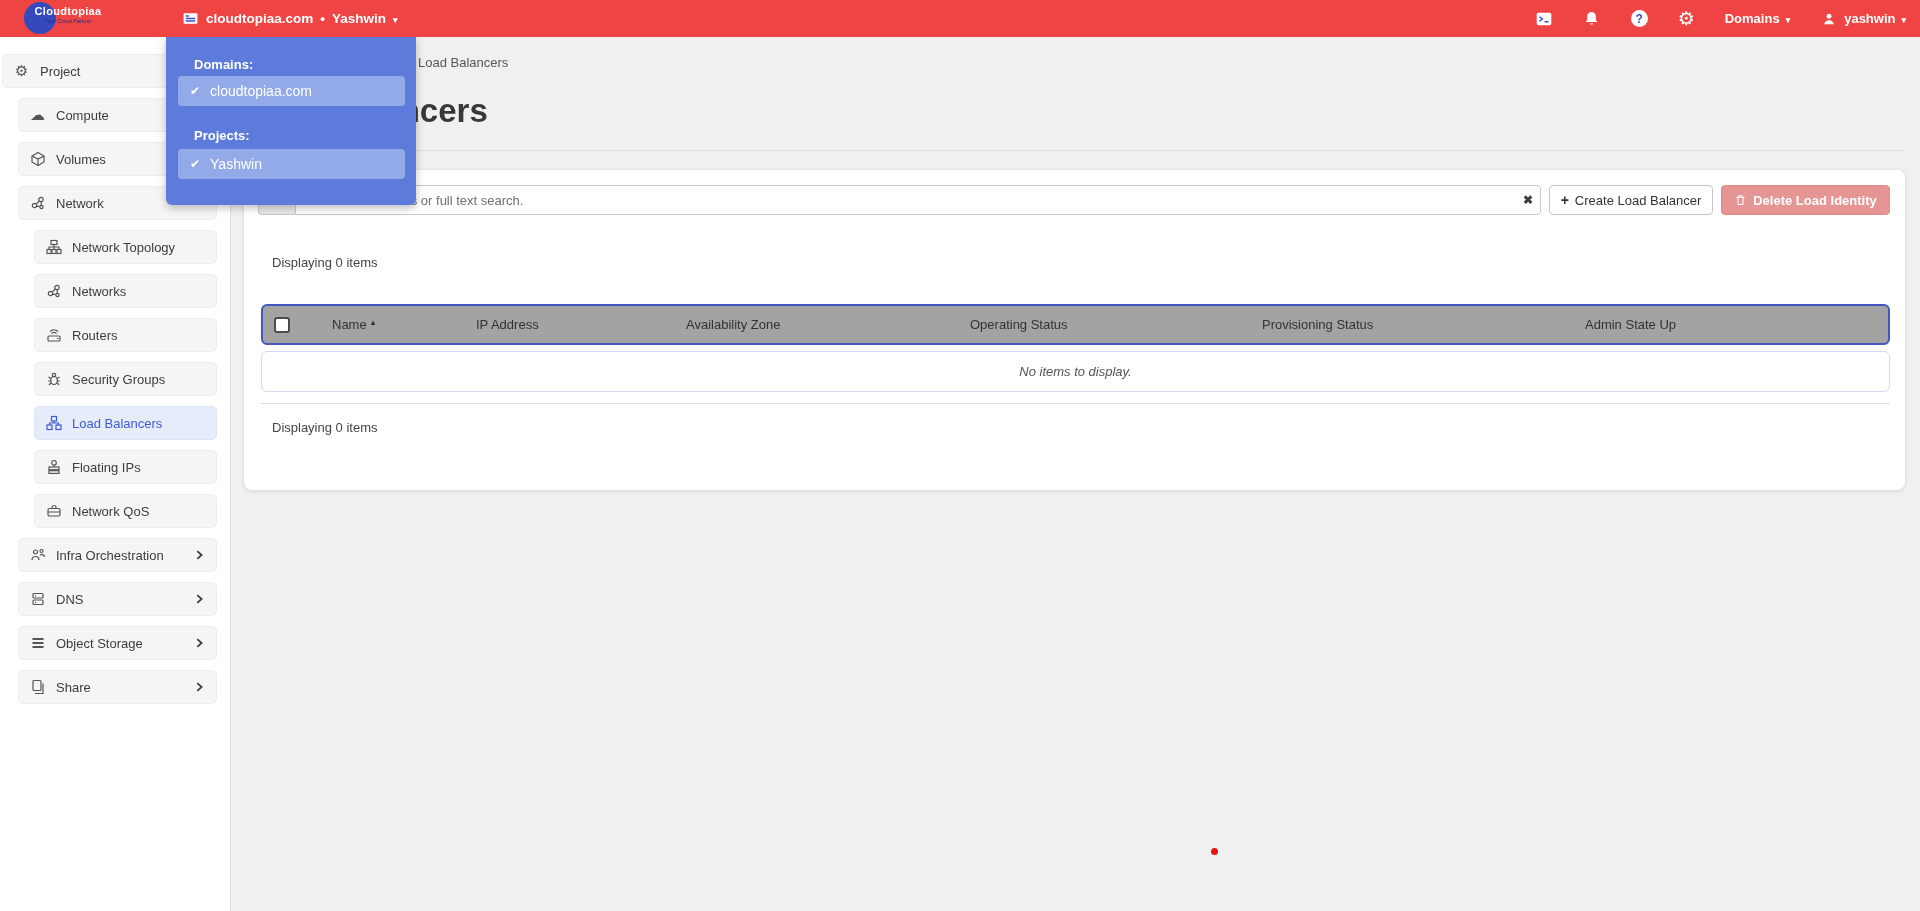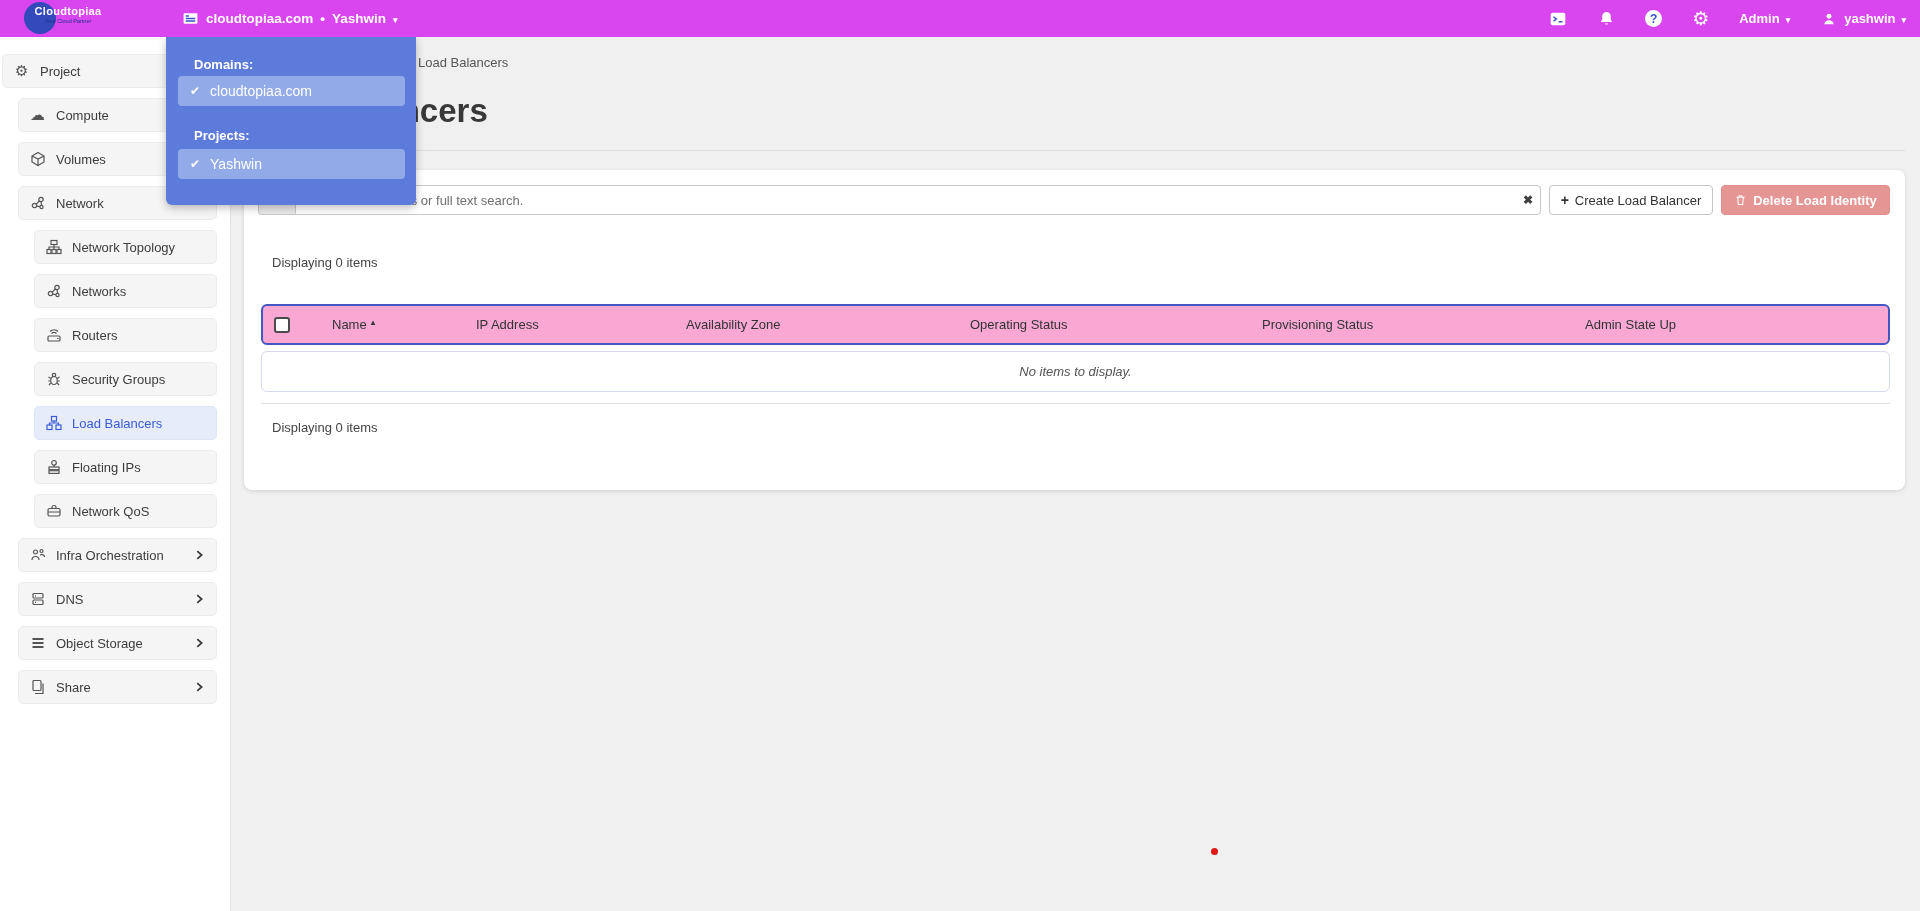--- a/index.html
+++ b/index.html
@@ -1,20 +1,20 @@
 <!DOCTYPE html>
 <html><head>
 <meta charset="utf-8">
 <style>
   * { margin:0; padding:0; box-sizing:border-box; }
   html,body { width:1920px; height:911px; font-family:"Liberation Sans", sans-serif; }
   .screen { position:relative; width:1920px; height:911px; background:#f0f0f1; overflow:hidden; }
 
   
-  .topbar { position:absolute; left:0; top:0; width:1920px; height:37px; background:#d946ef; z-index:60; }
+  .topbar { position:absolute; left:0; top:0; width:1920px; height:37px; background:#ef4444; z-index:60; }
   .brand { position:absolute; left:28px; top:5px; width:80px; text-align:center; }
   .brand-circle { position:absolute; left:24px; top:2px; width:32px; height:32px; border-radius:50%; background:#3449bb; }
   .brand-name { position:relative; color:#fff; font-weight:bold; font-size:11px; letter-spacing:.3px; }
   .brand-tag { position:relative; color:#1d2f8c; font-size:5.5px; margin-top:1px; }
   .context { position:absolute; left:181px; top:0; height:37px; display:flex; align-items:center; gap:7px; color:#fff; font-size:13.5px; font-weight:bold; cursor:pointer; }
   .context .caret, .tb-caret { font-size:9px; position:relative; top:1px; }
   .tb-right { position:absolute; right:14px; top:0; height:37px; display:flex; align-items:center; gap:30px; color:#fff; }
   .tb-ic { width:18px; height:18px; display:flex; align-items:center; justify-content:center; }
   .help-circle { width:17px; height:17px; background:#fff; border-radius:50%; color:#3b52c9; font-size:12px; font-weight:bold; display:flex; align-items:center; justify-content:center; }
   .gear-glyph { font-size:19px; line-height:18px; color:#fff; }
@@ -51,21 +51,21 @@
   .search-input::placeholder { color:#6f6f6f; }
   .search-clear { position:absolute; left:1518px; top:190px; width:20px; height:20px; border:none; background:transparent; color:#3f3f3f; font-size:12px; font-weight:bold; cursor:pointer; }
   .btn-create { position:absolute; left:1549px; top:185px; width:164px; height:30px; background:#fff; border:1px solid #c6c6c6; border-radius:4px; font-size:13px; color:#333; cursor:pointer; display:flex; align-items:center; justify-content:center; gap:6px; font-family:"Liberation Sans", sans-serif; }
   .btn-create .plus { font-weight:bold; font-size:14px; }
   .btn-delete { position:absolute; left:1721px; top:185px; width:169px; height:30px; background:#e59694; border:1px solid #e08c8a; border-radius:4px; font-size:13px; font-weight:bold; color:#fff; cursor:pointer; display:flex; align-items:center; justify-content:center; gap:6px; font-family:"Liberation Sans", sans-serif; }
   .btn-delete svg { width:13px; height:14px; stroke:#fff; fill:none; stroke-width:1.3; }
 
   .displaying-top { position:absolute; left:272px; top:255px; font-size:13px; color:#454545; }
   .displaying-bottom { position:absolute; left:272px; top:420px; font-size:13px; color:#454545; }
 
-  .thead { position:absolute; left:261px; top:304px; width:1629px; height:41px; background:#f9a8d4; border:2px solid #4356c2; border-radius:6px;padding-left:46px; }
+  .thead { position:absolute; left:261px; top:304px; width:1629px; height:41px; background:#a3a3a3; border:2px solid #4356c2; border-radius:6px;padding-left:46px; }
   .th-check { position:absolute; left:11px; top:11px; width:16px; height:16px; background:#fff; border:2px solid #4b4b4b; border-radius:3px; cursor:pointer; }
   .th { position:absolute; top:0; height:37px; display:flex; align-items:center; gap:4px; font-size:13px; color:#333; cursor:pointer; }
   .th .sort { font-size:9px; position:relative; top:-3px; }
 
   .empty-row { position:absolute; left:261px; top:351px; width:1629px; height:41px; background:#fff; border:1px solid #d5daee; border-radius:6px; display:flex; align-items:center; justify-content:center; font-size:13px; font-style:italic; color:#555;text-align:right; }
   .footer-divider { position:absolute; left:261px; top:403px; width:1629px; height:1px; background:#e0e0e0; }
 
   .red-dot { position:absolute; left:1211px; top:848px; width:7px; height:7px; border-radius:50%; background:#e01717; }
 </style>
 </head>
@@ -189,21 +189,21 @@
           </svg>
         </span>
       <span class="tb-ic">
           <svg width="17" height="17">
             <use href="#i-bell"></use>
           </svg>
         </span>
       <span class="help-circle">?</span>
       <span class="gear-glyph">⚙</span>
       <span class="tb-label">
-        <span>Admin</span>
+        <span>Domains</span>
         <span class="tb-caret">▾</span>
       </span>
       <span class="tb-label">
         <span class="tb-ic">
             <svg width="14" height="14">
               <use href="#i-person"></use>
             </svg>
           </span>
         <span>yashwin</span>
         <span class="tb-caret">▾</span>

